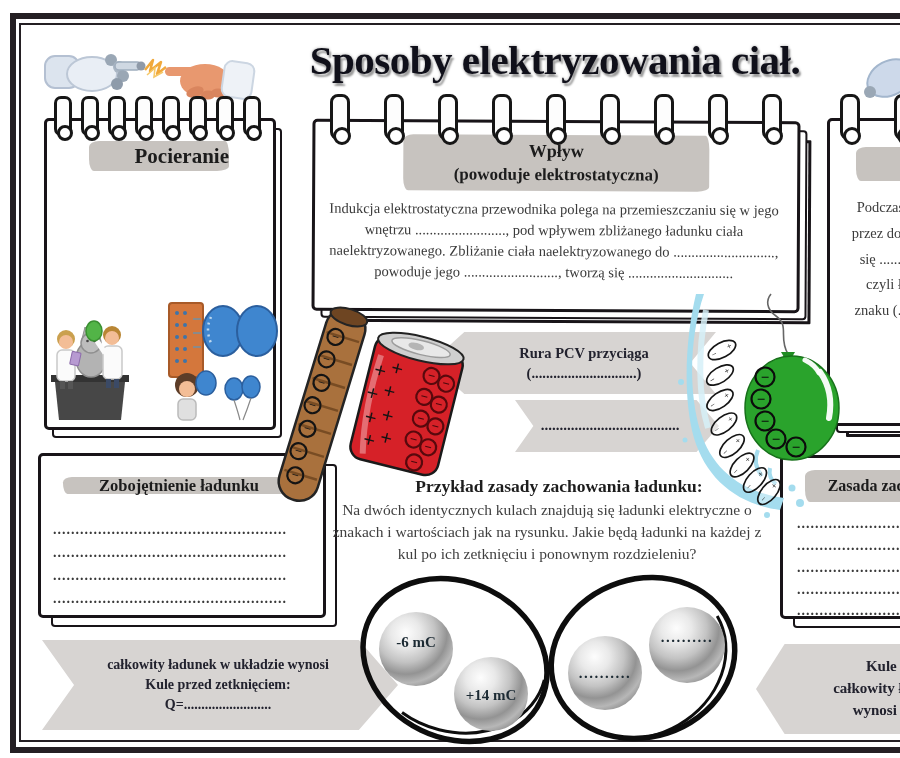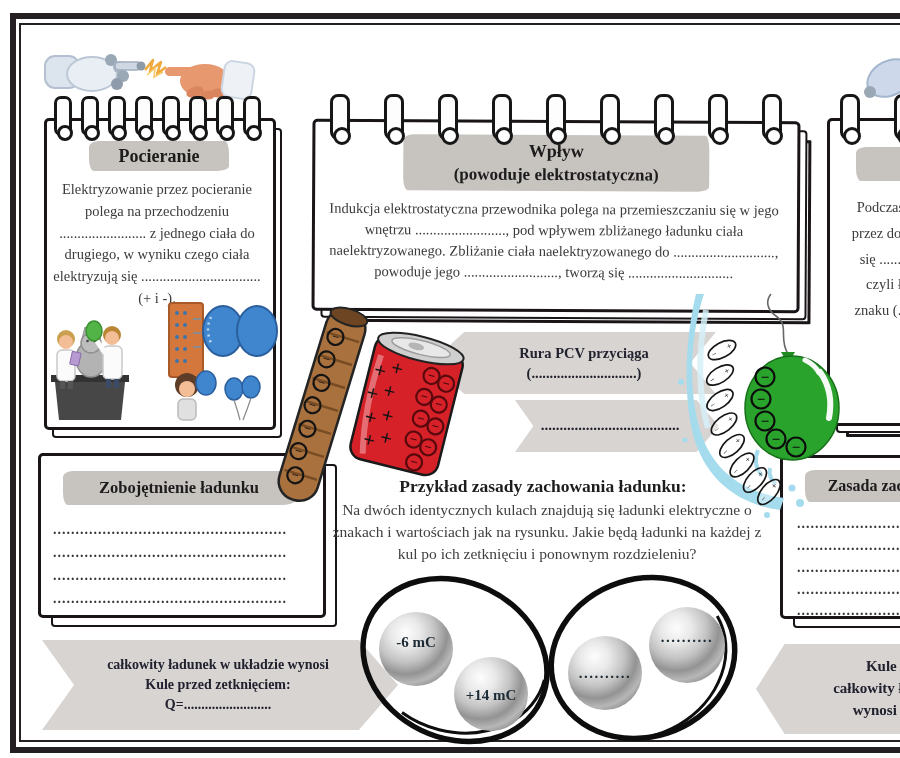--- a/index.html
+++ b/index.html
@@ -75,31 +75,31 @@
     <g>
       <rect x="120" y="37" width="36" height="9" rx="4.5" fill="#e8986f"></rect>
       <ellipse cx="160" cy="51" rx="25" ry="17" fill="#e8986f"></ellipse>
       <ellipse cx="150" cy="62" rx="9" ry="5" fill="#d9855e" transform="rotate(-20 150 62)"></ellipse>
       <ellipse cx="163" cy="65" rx="7" ry="4.5" fill="#d9855e"></ellipse>
       <ellipse cx="173" cy="63" rx="7" ry="4.5" fill="#d9855e"></ellipse>
       <rect x="178" y="32" width="30" height="36" rx="8" fill="#eef2f7" stroke="#ccd6e2" stroke-width="2" transform="rotate(8 193 50)"></rect>
     </g>
   </svg>
 
+  <div class="title">Sposoby elektryzowania ciał.</div>
 
   <svg style="left:856px;top:48px;" width="50" height="62" viewBox="0 0 50 62">
     <ellipse cx="34" cy="30" rx="24" ry="17" fill="#cdd9ea" stroke="#a3b6cd" stroke-width="2" transform="rotate(-28 34 30)"></ellipse>
     <circle cx="14" cy="44" r="6" fill="#9aa7b5"></circle>
   </svg>
 
   <div class="panel stack1" style="left:44px;top:118px;width:226px;height:306px;">
-    <div class="highlight" style="left:42px;top:20px;width:140px;height:30px;font-size:18px;">
+    <div class="highlight" style="left:42px;top:20px;width:140px;height:30px;font-size:21px;justify-content:flex-end;">
       <span>Pocieranie</span>
     </div>
-    <div class="body-text" style="left:3px;top:58px;width:214px;font-size:14.5px;line-height:1.5;">Elektryzowanie przez pocieranie polega na przechodzeniu ........................ z jednego ciała do drugiego, w wyniku czego ciała elektryzują się ................................. (+ i -).</div>
 
     <svg class="illu" style="left:4px;top:182px;" width="212" height="118" viewBox="0 0 212 118">
       <rect x="118" y="0" width="34" height="74" rx="3" fill="#d4773c" stroke="#a85a28" stroke-width="2"></rect>
       <g fill="#3f74a8">
         <circle cx="126" cy="10" r="2"></circle>
           <circle cx="134" cy="10" r="2"></circle>
         <circle cx="126" cy="22" r="2"></circle>
           <circle cx="134" cy="22" r="2"></circle>
         <circle cx="126" cy="34" r="2"></circle>
           <circle cx="134" cy="34" r="2"></circle>
@@ -192,21 +192,21 @@
       <div style="white-space:nowrap;">czyli ładunki tego samego</div>
       <div style="white-space:nowrap;">znaku (...................................)</div>
     </div>
   </div>
   <div class="rings" style="left:840px;top:94px;gap:34px;">
       <span class="ring ring-l"></span>
       <span class="ring ring-l"></span>
     </div>
 
   <div class="panel stack1" style="left:38px;top:453px;width:282px;height:159px;box-shadow:12px 10px 0 -3px #fff,12px 10px 0 -1px #181418;">
-    <div class="highlight" style="left:22px;top:15px;width:232px;height:34px;font-size:16.5px;">
+    <div class="highlight" style="left:22px;top:21px;width:232px;height:17px;font-size:16.5px;">
       <span>Zobojętnienie ładunku</span>
     </div>
     <div class="dotline" style="left:12px;top:66px;width:252px;">....................................................</div>
     <div class="dotline" style="left:12px;top:89px;width:252px;">....................................................</div>
     <div class="dotline" style="left:12px;top:112px;width:252px;">....................................................</div>
     <div class="dotline" style="left:12px;top:135px;width:252px;">....................................................</div>
   </div>
 
   <div class="panel stack1" style="left:780px;top:455px;width:300px;height:158px;box-shadow:12px 10px 0 -3px #fff,12px 10px 0 -1px #181418;">
     <div class="highlight" style="left:22px;top:12px;width:240px;height:32px;font-size:16px;">
@@ -233,21 +233,21 @@
     <div>Kule przed zetknięciem:</div>
     <div>Q=.........................</div>
   </div>
 
   <div class="banner b-left-tip-cut" style="left:756px;top:644px;width:292px;height:90px;font-size:15px;padding-left:26px;">
     <div>Kule po zetknięciu:</div>
     <div>całkowity ładunek w układzie</div>
     <div>wynosi Q= .....................</div>
   </div>
 
-  <div class="example-heading" style="left:328px;top:476px;width:430px;">Przykład zasady zachowania ładunku:</div>
+  <div class="example-heading" style="left:344px;top:476px;width:430px;">Przykład zasady zachowania ładunku:</div>
   <div class="example-body" style="left:332px;top:499px;width:430px;">Na dwóch identycznych kulach znajdują się ładunki elektryczne o znakach i wartościach jak na rysunku. Jakie będą ładunki na każdej z kul po ich zetknięciu i ponownym rozdzieleniu?</div>
 
   <svg style="left:272px;top:298px;" width="100" height="215" viewBox="0 0 100 215">
     <g transform="rotate(17 50 107)">
       <rect x="30" y="8" width="40" height="198" rx="19" fill="#a9713d" stroke="#242424" stroke-width="2.5"></rect>
       <path d="M33 36 H67 M33 60 H67 M33 84 H67 M33 108 H67 M33 132 H67 M33 156 H67 M33 180 H67" stroke="rgba(80,45,15,.55)" stroke-width="2.5"></path>
       <ellipse cx="50" cy="15" rx="19" ry="8" fill="#6e4522" stroke="#242424" stroke-width="2"></ellipse>
       <g fill="none" stroke="#141414" stroke-width="2.2">
         <circle cx="43" cy="38" r="8"></circle>
           <circle cx="41" cy="62" r="8"></circle>

